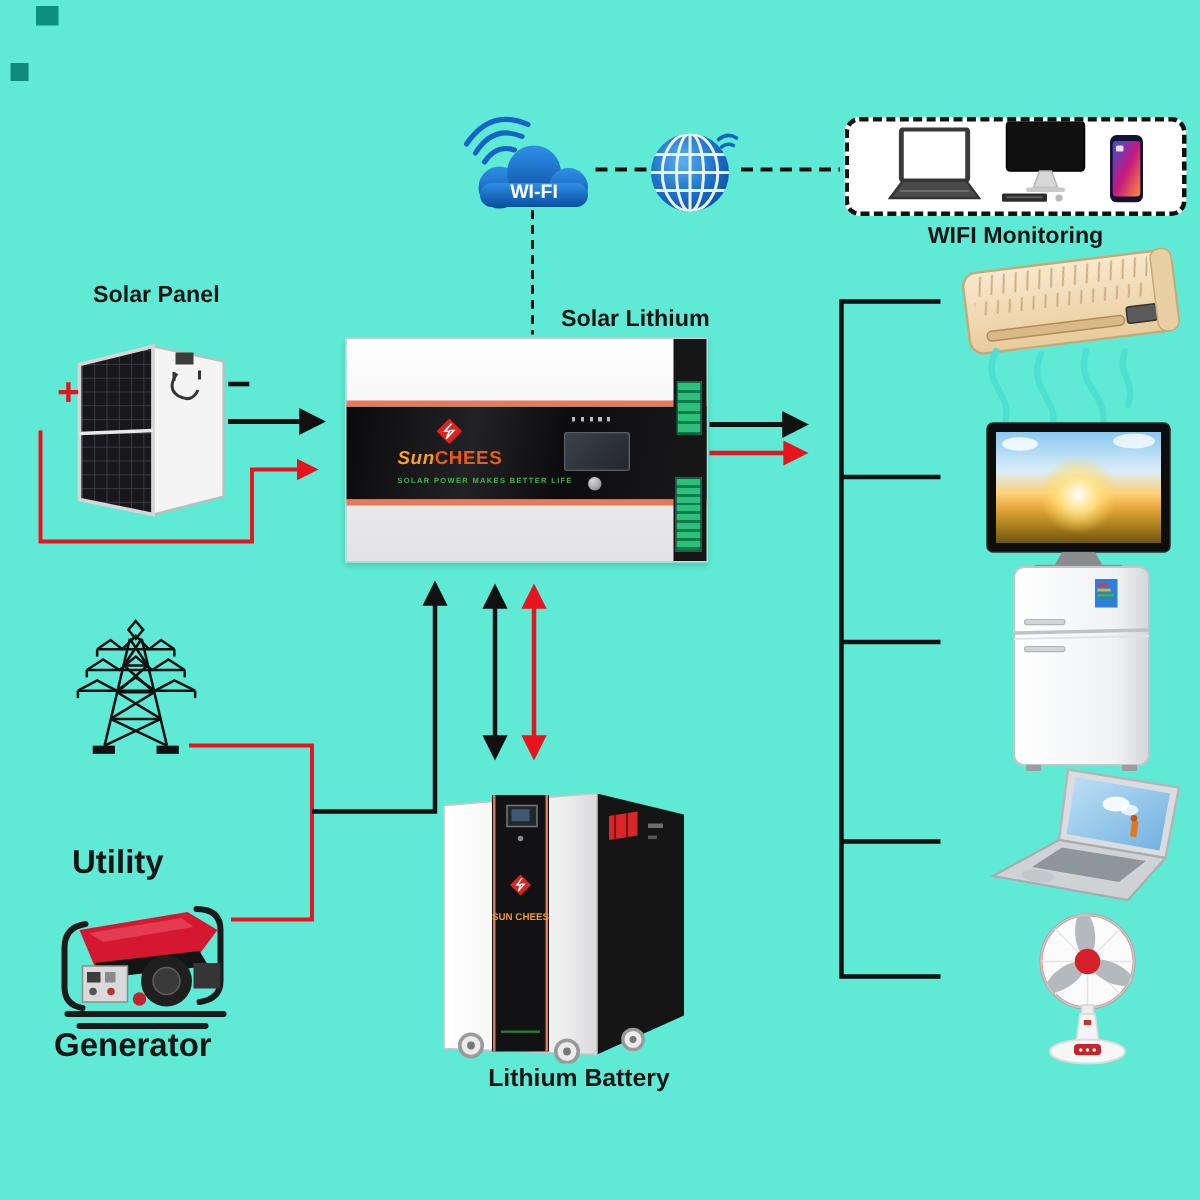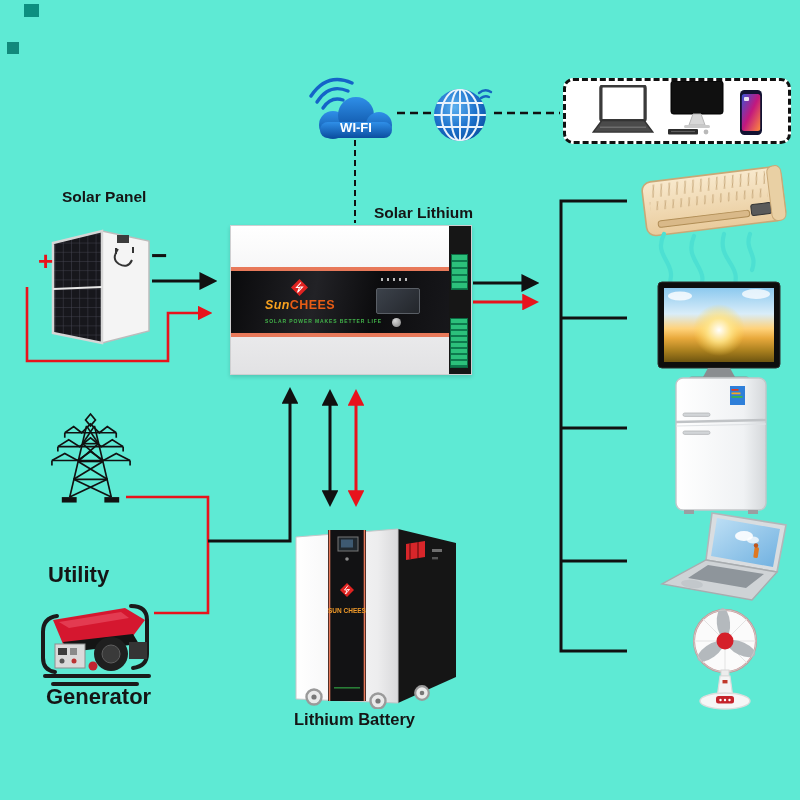--- a/index.html
+++ b/index.html
@@ -142,20 +142,21 @@
         <stop offset="0" stop-color="#3b54d6"></stop>
             <stop offset=".5" stop-color="#c2187e"></stop>
             <stop offset="1" stop-color="#ff8a3c"></stop>
           </linearGradient>
         </defs>
       <rect x="0" y="0" width="22" height="45" rx="4.5" fill="#121232"></rect>
       <rect x="1.8" y="4" width="18.4" height="37" rx="2.5" fill="url(#ph)"></rect>
       <rect x="4" y="7" width="5" height="4" rx="1" fill="#ffffff" opacity=".85"></rect>
     </svg>
   </div>
+  <div class="lbl lbl15" style="left:563px;top:149px;width:228px;text-align:center">WIFI Monitoring</div>
 
   <div class="lbl lbl15" style="left:62px;top:188px">Solar Panel</div>
   <svg class="abs" style="left:30px;top:215px" width="140" height="140" viewBox="0 0 140 140">
     <defs>
         <pattern id="cells" width="8.2" height="9.2" patternUnits="userSpaceOnUse">
       <rect width="8.2" height="9.2" fill="#17171c"></rect>
       <path d="M8.2,0 H0 V9.2" fill="none" stroke="#43434e" stroke-width="1"></path>
         </pattern>
       </defs>
     <polygon points="72,16 119,26 119,116 72,128" fill="#f4f4f4" stroke="#bcbcbc" stroke-width="1.5"></polygon>
@@ -235,21 +236,21 @@
     <rect x="22" y="52" width="30" height="24" fill="#dadada" stroke="#8d8d8d"></rect>
     <rect x="25" y="56" width="9" height="7" fill="#3d3d3d"></rect>
     <rect x="37" y="56" width="7" height="7" fill="#8a8a8a"></rect>
     <circle cx="29" cy="69" r="2.5" fill="#555"></circle>
       <circle cx="41" cy="69" r="2.5" fill="#b33"></circle>
     <circle cx="78" cy="62" r="17" fill="#1f1f1f"></circle>
       <circle cx="78" cy="62" r="9" fill="#3a3a3a" stroke="#5e5e5e"></circle>
     <rect x="96" y="50" width="18" height="17" fill="#353535"></rect>
     <circle cx="60" cy="74" r="4.5" fill="#c22330"></circle>
   </svg>
-  <div class="lbl lbl17" style="left:46px;top:684px">Generator</div>
+  <div class="lbl lbl17" style="left:36px;top:684px">Generator</div>
 
   <svg class="abs" style="left:294px;top:527px" width="184" height="182" viewBox="0 0 184 182">
     <defs>
         <linearGradient id="bw" x1="0" y1="0" x2="1" y2="0">
       <stop offset="0" stop-color="#ffffff"></stop>
           <stop offset=".8" stop-color="#ededee"></stop>
           <stop offset="1" stop-color="#d9d9db"></stop>
         </linearGradient>
       </defs>
     <polygon points="104,2 162,16 162,150 104,176" fill="#151515"></polygon>
@@ -273,21 +274,21 @@
     <rect x="138" y="30" width="6" height="2.4" fill="#555"></rect>
     <g>
       <circle cx="20" cy="170" r="7.5" fill="#eaeaea" stroke="#9a9a9a" stroke-width="2.4"></circle>
         <circle cx="20" cy="170" r="2.6" fill="#777"></circle>
       <circle cx="84" cy="174" r="7.5" fill="#eaeaea" stroke="#9a9a9a" stroke-width="2.4"></circle>
         <circle cx="84" cy="174" r="2.6" fill="#777"></circle>
       <circle cx="128" cy="166" r="6.8" fill="#eaeaea" stroke="#9a9a9a" stroke-width="2.2"></circle>
         <circle cx="128" cy="166" r="2.3" fill="#777"></circle>
     </g>
   </svg>
-  <div class="lbl lbl15" style="left:294px;top:710px;width:184px;text-align:left;font-size:16.5px">Lithium Battery</div>
+  <div class="lbl lbl15" style="left:294px;top:710px;width:184px;text-align:center;font-size:16.5px">Lithium Battery</div>
 
   <svg class="abs" style="left:636px;top:162px" width="162" height="138" viewBox="0 0 162 138">
     <defs>
         <pattern id="vent" width="8" height="30" patternUnits="userSpaceOnUse">
       <line x1="6" y1="2" x2="2" y2="28" stroke="#c9ab7e" stroke-width="1.2"></line>
         </pattern>
       <linearGradient id="acb" x1="0" y1="0" x2="0" y2="1">
         <stop offset="0" stop-color="#f8e9cd"></stop>
           <stop offset="1" stop-color="#e9cb9c"></stop>
         </linearGradient>

